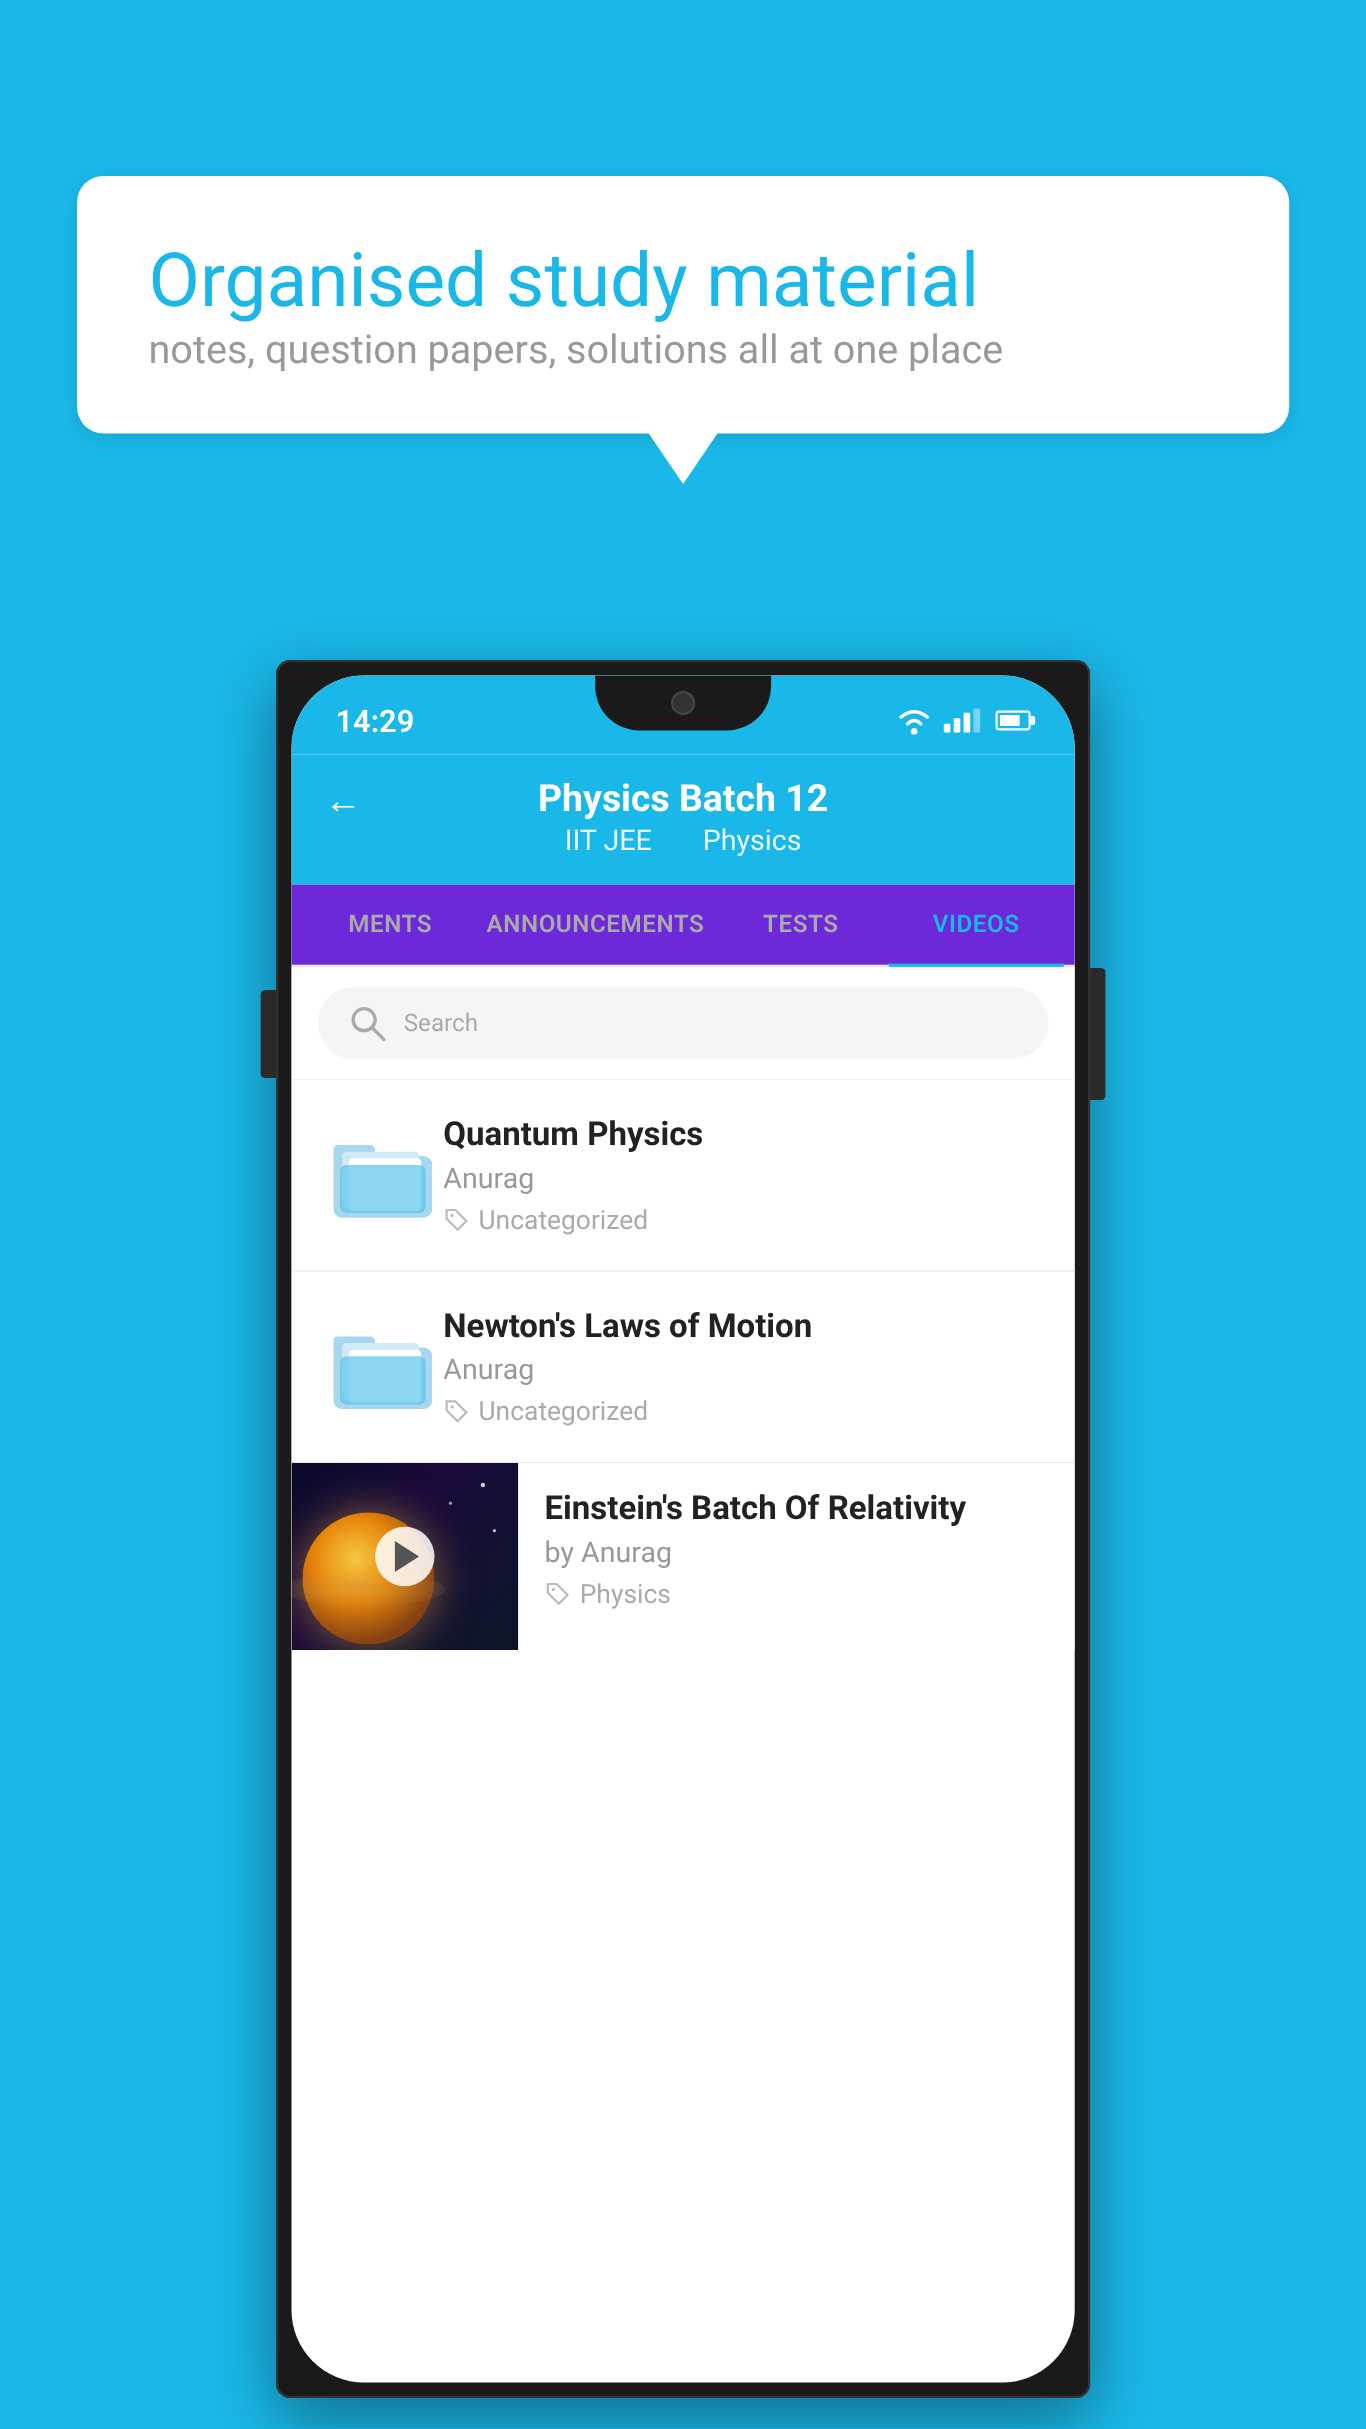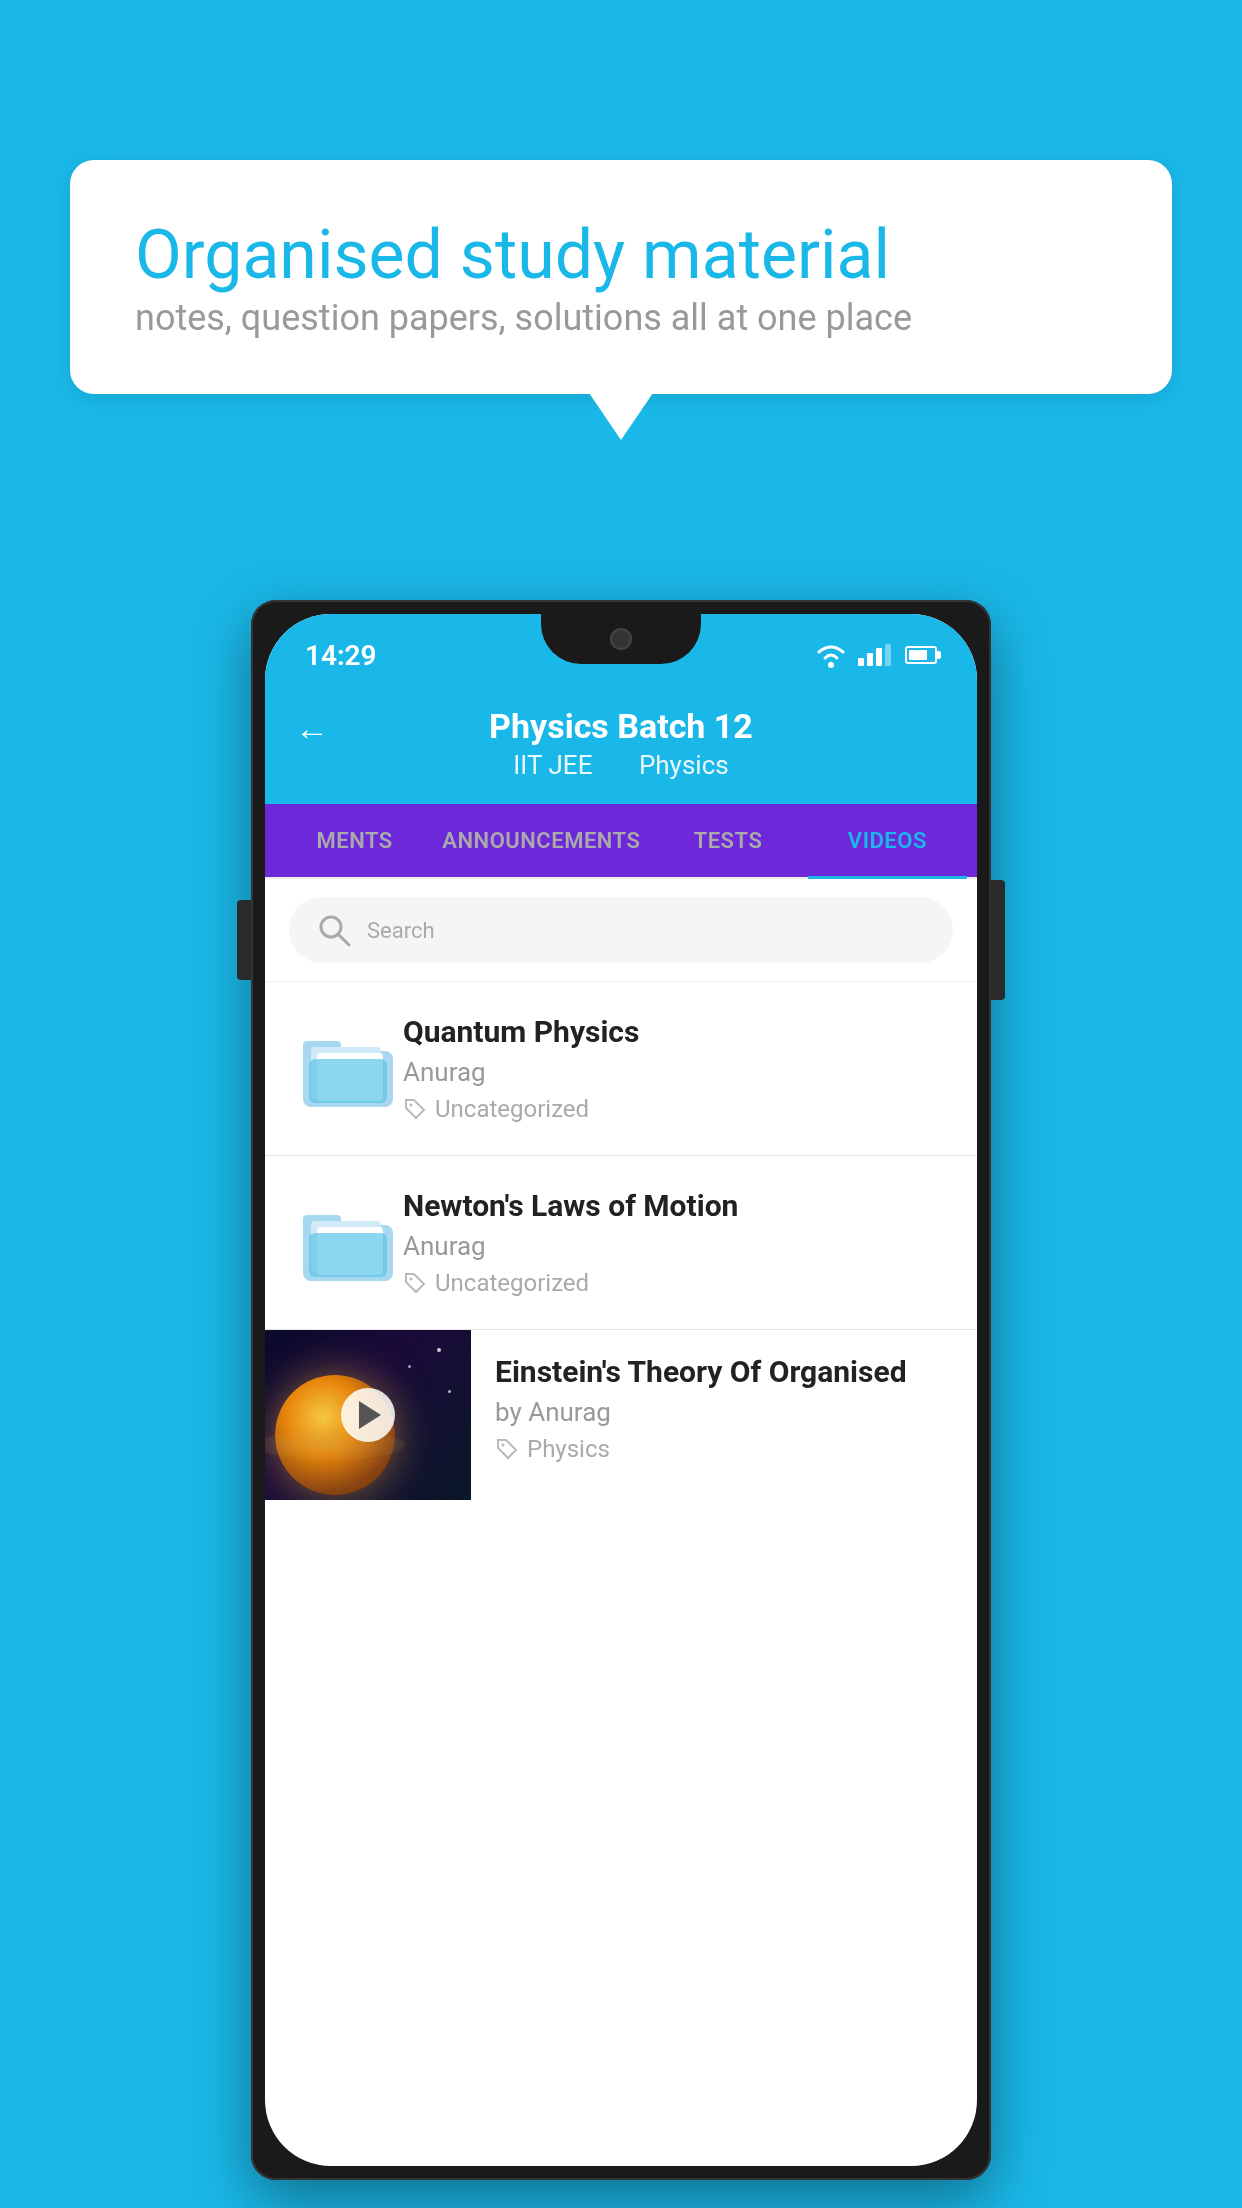--- a/index.html
+++ b/index.html
@@ -59,21 +59,21 @@
       left: 50%;
       transform: translateX(-50%);
       width: 740px;
       height: 1580px;
     }
 
     .phone-frame {
       width: 100%;
       height: 100%;
       background: #1a1a1a;
-      border-radius: 25px;
+      border-radius: 13px;
       position: relative;
       padding: 14px;
       box-shadow: 0 20px 60px rgba(0,0,0,0.4), inset 0 0 0 2px #333;
     }
 
     
     .phone-frame::before {
       content: '';
       position: absolute;
       left: -14px;
@@ -569,21 +569,21 @@
 
             <div style="position:absolute;bottom:5px;left:10px;width:120px;height:120px;background:radial-gradient(circle at 40% 35%,#f5c842,#e8860a,#8B4513 70%,#5a2a08);border-radius:50%;box-shadow:0 0 40px rgba(245,180,60,0.5);"></div>
 
             <div style="position:absolute;bottom:40px;left:-10px;width:150px;height:30px;background:radial-gradient(ellipse,rgba(200,160,80,0.3),transparent);border-radius:50%;"></div>
 
             <div class="thumb-play">
               <div class="play-triangle"></div>
             </div>
           </div>
           <div class="einstein-info">
-            <div class="einstein-title">Einstein's Theory Of Organised</div>
+            <div class="einstein-title">Einstein's Batch Of Relativity</div>
             <div class="einstein-author">by Anurag</div>
             <div class="einstein-tag">
               <svg width="24" height="24" viewBox="0 0 24 24" fill="none">
                 <path d="M3 3h8l10 10-8 8L3 11V3z" stroke="#bbb" stroke-width="2" fill="none"></path>
                 <circle cx="8" cy="8" r="1.5" fill="#bbb"></circle>
               </svg>
               <span>Physics</span>
             </div>
           </div>
         </div>

